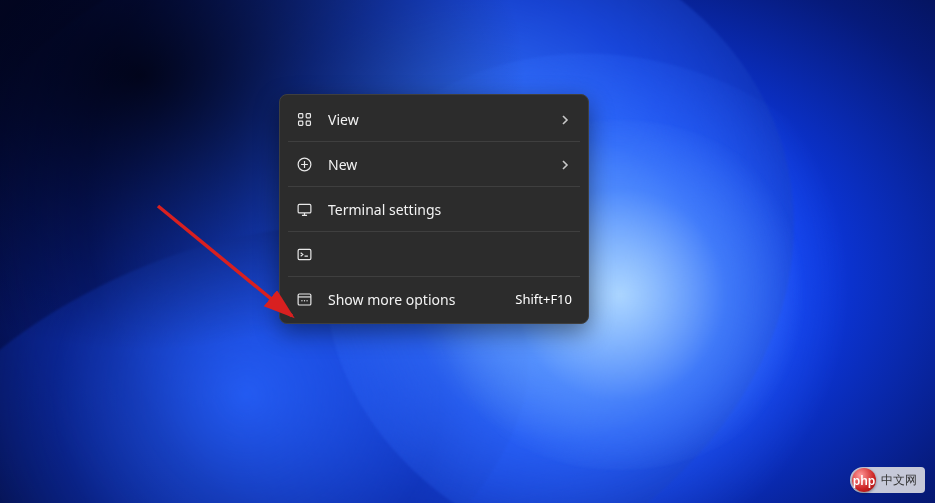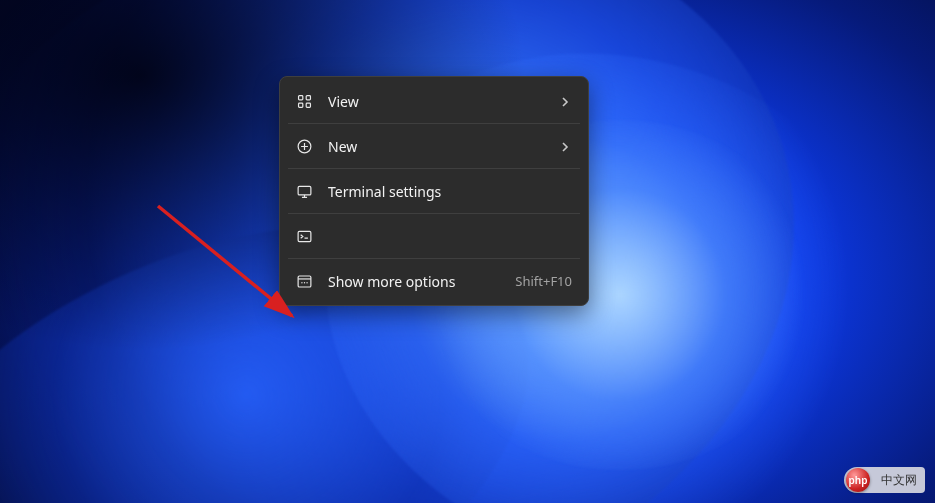--- a/index.html
+++ b/index.html
@@ -18,52 +18,52 @@
       transform: rotate(20deg); }
     .sw3 { width: 400px; height: 350px; left: 420px; top: 120px;
       background: radial-gradient(circle at 50% 50%, rgba(180,220,255,0.9), rgba(90,150,255,0.5) 40%, transparent 70%); }
     .sw4 { width: 700px; height: 400px; left: -150px; top: 260px;
       background: radial-gradient(circle at 60% 40%, rgba(40,100,255,0.8), rgba(15,50,180,0.5) 40%, transparent 70%);
       transform: rotate(-25deg); }
     .dark-layer { position:absolute; inset:0; background: radial-gradient(ellipse 700px 500px at 15% 15%, rgba(0,0,10,0.85), transparent 55%); }
 
     
     .context-menu {
-      position: absolute; left: 279px; top: 76px; width: 310px;
+      position: absolute; left: 279px; top: 94px; width: 310px;
       background: #2c2c2c; border: 1px solid #3f3f3f; border-radius: 8px;
       padding: 6px; box-shadow: 0 8px 24px rgba(0,0,0,0.45);
       color: #f0f0f0; font-size: 14px;
     }
     .menu-item {
       display: flex; align-items: center; height: 36px;
       padding: 0 10px 0 8px; border-radius: 4px; position: relative;
     }
     .menu-icon { width: 20px; height: 20px; margin-right: 14px; flex-shrink: 0; display:flex; align-items:center; justify-content:center; }
     .menu-icon svg { width: 17px; height: 17px; stroke: #e8e8e8; fill: none; stroke-width: 1.4; }
     .menu-label { flex: 1; color: #f2f2f2; }
     .chevron { width: 14px; height: 14px; flex-shrink: 0; }
     .chevron svg { width: 14px; height: 14px; stroke: #c8c8c8; fill: none; stroke-width: 1.6; }
-    .shortcut { color: #a3a3a3; font-size: 13px; }
+    .shortcut { color: #ffffff; font-size: 13px; }
     .divider { height: 1px; background: #3f3f3f; margin: 4px 2px; }
 
     
     .arrow-annot { position: absolute; left: 150px; top: 200px; width: 160px; height: 130px; pointer-events:none; z-index: 5; }
 
     
     .watermark {
       position: absolute; right: 10px; bottom: 10px; height: 26px;
       display: flex; align-items: center;
       background: rgba(220,220,225,0.9); border-radius: 13px 4px 4px 13px;
       padding: 0 8px 0 2px; font-size: 12px; color: #333;
     }
     .wm-ball {
       width: 24px; height: 24px; border-radius: 50%;
       background: radial-gradient(circle at 35% 30%, #ff9999, #cc2222 60%, #881111);
       display:flex; align-items:center; justify-content:center;
-      color:#fff; font-weight:600; font-size:10px; margin-right:11px;
+      color:#fff; font-weight:600; font-size:12px; margin-right:5px;
       box-shadow: 0 1px 3px rgba(0,0,0,0.4);
     }
   </style>
 </head>
 <body>
 
 <div class="desktop">
   <div class="swirl sw1"></div>
   <div class="swirl sw4"></div>
   <div class="swirl sw2"></div>

